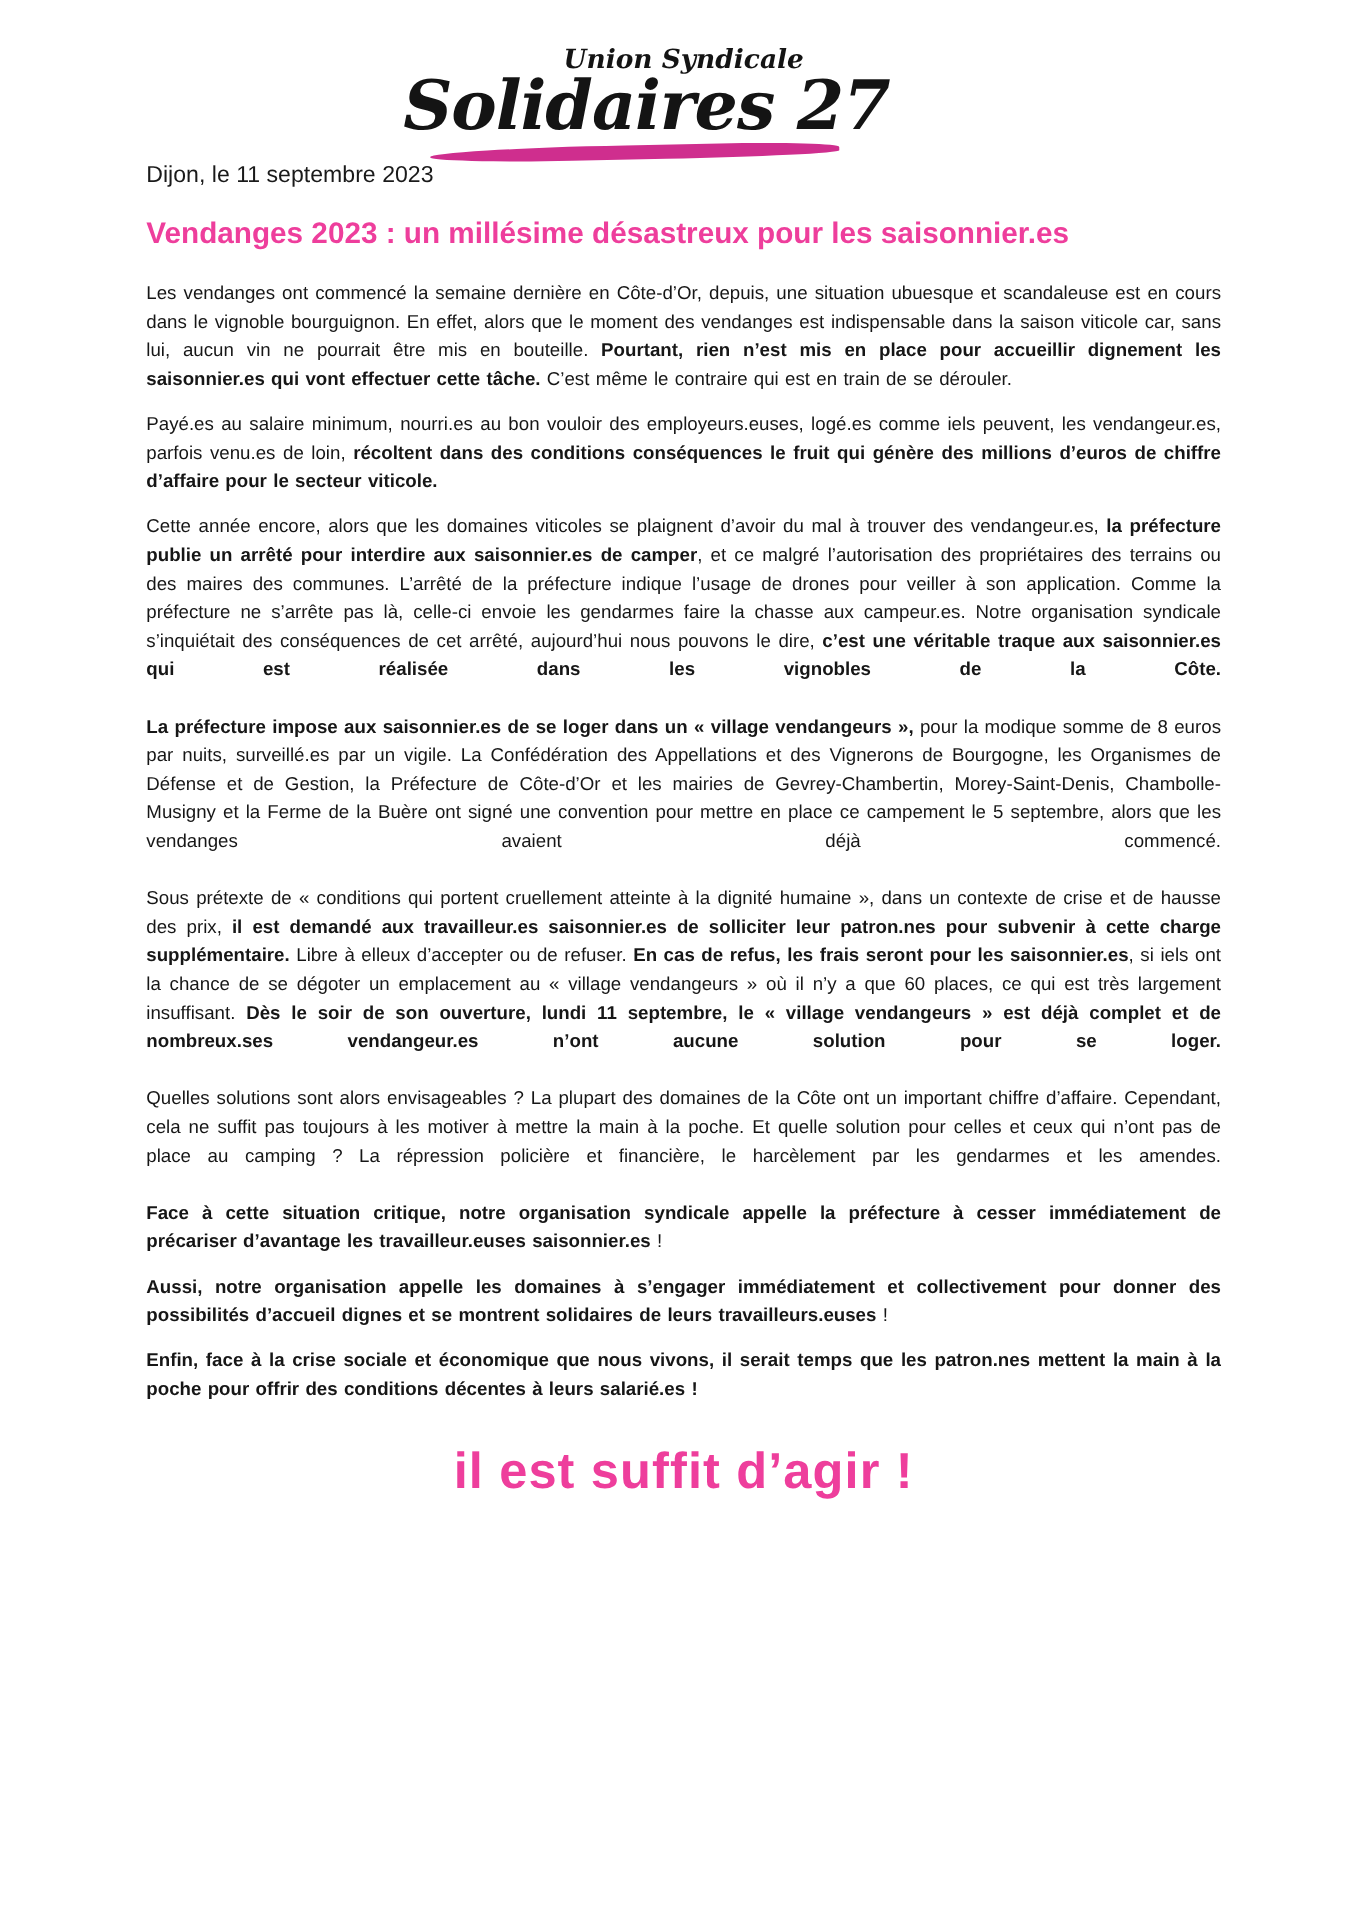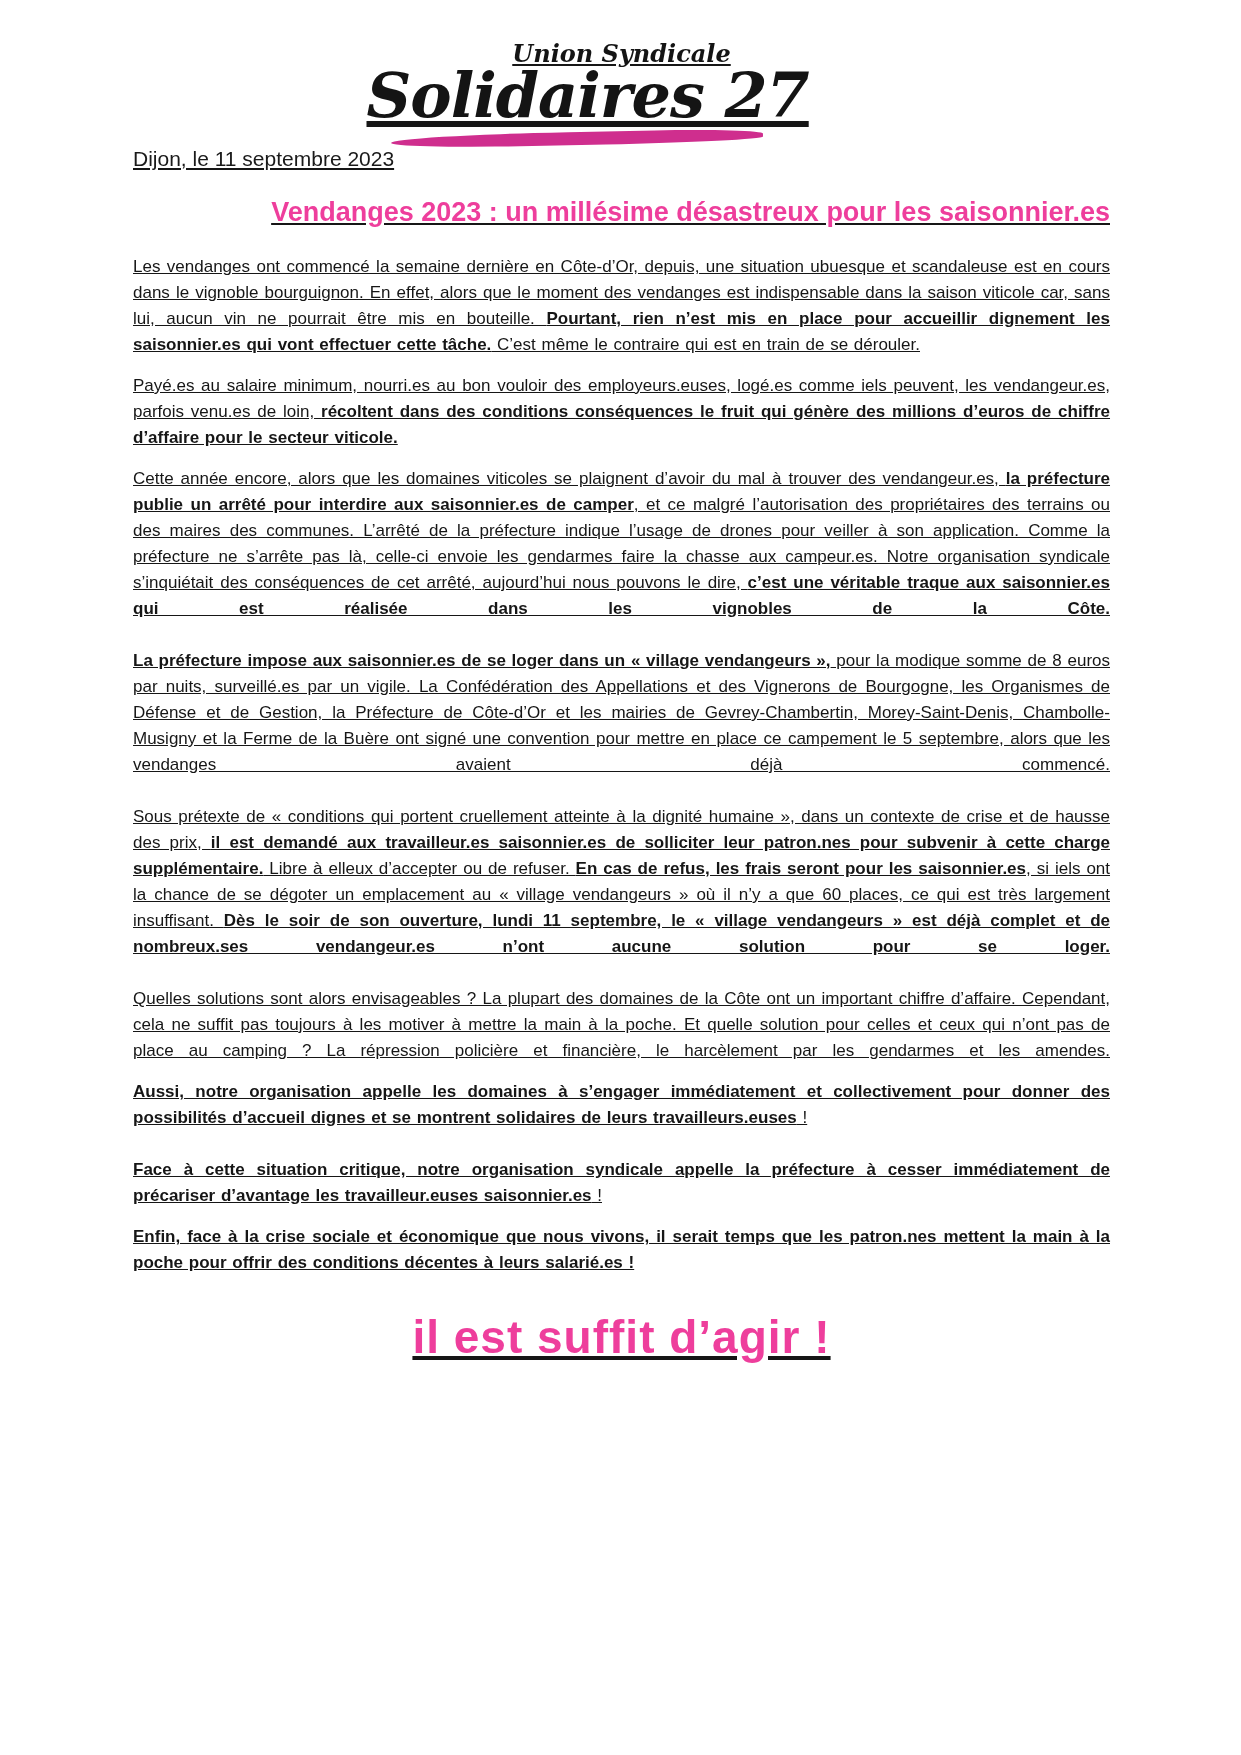--- a/index.html
+++ b/index.html
@@ -59,21 +59,21 @@
   .dateline {
     text-align: left;
     margin: 2px -72px 0 0;
     font-size: 21px;
     color: #1a1a1a;
   }
 
   
   .headline {
     margin-top: 26px;
-    text-align: right;
+    text-align: left;
     font-weight: bold;
     font-size: 27px;
     letter-spacing: 0px;
     white-space: nowrap;
   }
 
   
   .body-text {
     margin-top: 26px;
   }
@@ -93,39 +93,39 @@
     margin-top: 34px;
     text-align: center;
     font-weight: bold;
     font-size: 46px;
     letter-spacing: 1px;
   }
 </style>
 </head>
 <body>
 
-<div class="page" style="color: rgb(22, 22, 22); text-decoration: underline;">
+<div class="page" style="color: rgb(22, 22, 22);">
 
   <div class="logo-block">
     <div class="logo-top">Union Syndicale</div>
     <div class="logo-main">Solidaires 27</div>
     <div class="logo-brush" style="background: rgb(207, 46, 142);"></div>
   </div>
 
   <div class="dateline">Dijon, le 11 septembre 2023</div>
 
   <div class="headline" style="color: rgb(238, 62, 156);">Vendanges 2023 : un millésime désastreux pour les saisonnier.es</div>
 
   <div class="body-text">
       <p class="para"><span>Les vendanges ont commencé la semaine dernière en Côte-d’Or, depuis, une situation ubuesque et scandaleuse est en cours dans le vignoble bourguignon. En effet, alors que le moment des vendanges est indispensable dans la saison viticole car, sans lui, aucun vin ne pourrait être mis en bouteille. </span><b>Pourtant, rien n’est mis en place pour accueillir dignement les saisonnier.es qui vont effectuer cette tâche.</b><span> C’est même le contraire qui est en train de se dérouler.</span></p>
       <p class="para"><span>Payé.es au salaire minimum, nourri.es au bon vouloir des employeurs.euses, logé.es comme iels peuvent, les vendangeur.es, parfois venu.es de loin, </span><b>récoltent dans des conditions conséquences le fruit qui génère des millions d’euros de chiffre d’affaire pour le secteur viticole.</b></p>
       <p class="para justify-last"><span>Cette année encore, alors que les domaines viticoles se plaignent d’avoir du mal à trouver des vendangeur.es, </span><b>la préfecture publie un arrêté pour interdire aux saisonnier.es de camper</b><span>, et ce malgré l’autorisation des propriétaires des terrains ou des maires des communes. L’arrêté de la préfecture indique l’usage de drones pour veiller à son application. Comme la préfecture ne s’arrête pas là, celle-ci envoie les gendarmes faire la chasse aux campeur.es. Notre organisation syndicale s’inquiétait des conséquences de cet arrêté, aujourd’hui nous pouvons le dire, </span><b>c’est une véritable traque aux saisonnier.es qui est réalisée dans les vignobles de la Côte.</b></p>
       <p class="para justify-last extra-space"><b>La préfecture impose aux saisonnier.es de se loger dans un « village vendangeurs »,</b><span> pour la modique somme de 8 euros par nuits, surveillé.es par un vigile. La Confédération des Appellations et des Vignerons de Bourgogne, les Organismes de Défense et de Gestion, la Préfecture de Côte-d’Or et les mairies de Gevrey-Chambertin, Morey-Saint-Denis, Chambolle-Musigny et la Ferme de la Buère ont signé une convention pour mettre en place ce campement le 5 septembre, alors que les vendanges avaient déjà commencé.</span></p>
       <p class="para justify-last extra-space"><span>Sous prétexte de « conditions qui portent cruellement atteinte à la dignité humaine », dans un contexte de crise et de hausse des prix, </span><b>il est demandé aux travailleur.es saisonnier.es de solliciter leur patron.nes pour subvenir à cette charge supplémentaire.</b><span> Libre à elleux d’accepter ou de refuser. </span><b>En cas de refus, les frais seront pour les saisonnier.es</b><span>, si iels ont la chance de se dégoter un emplacement au « village vendangeurs » où il n’y a que 60 places, ce qui est très largement insuffisant. </span><b>Dès le soir de son ouverture, lundi 11 septembre, le « village vendangeurs » est déjà complet et de nombreux.ses vendangeur.es n’ont aucune solution pour se loger.</b></p>
       <p class="para justify-last extra-space"><span>Quelles solutions sont alors envisageables ? La plupart des domaines de la Côte ont un important chiffre d’affaire. Cependant, cela ne suffit pas toujours à les motiver à mettre la main à la poche. Et quelle solution pour celles et ceux qui n’ont pas de place au camping ? La répression policière et financière, le harcèlement par les gendarmes et les amendes.</span></p>
+      <p class="para extra-space"><b>Face à cette situation critique, notre organisation syndicale appelle la préfecture à cesser immédiatement de précariser d’avantage les travailleur.euses saisonnier.es</b><span> !</span></p>
       <p class="para"><b>Aussi, notre organisation appelle les domaines à s’engager immédiatement et collectivement pour donner des possibilités d’accueil dignes et se montrent solidaires de leurs travailleurs.euses</b><span> !</span></p>
-      <p class="para extra-space"><b>Face à cette situation critique, notre organisation syndicale appelle la préfecture à cesser immédiatement de précariser d’avantage les travailleur.euses saisonnier.es</b><span> !</span></p>
       <p class="para"><b>Enfin, face à la crise sociale et économique que nous vivons, il serait temps que les patron.nes mettent la main à la poche pour offrir des conditions décentes à leurs salarié.es !</b></p>
     </div>
 
   <div class="closing" style="color: rgb(238, 62, 156);">il est suffit d’agir !</div>
 
 </div>
 
 </body></html>

